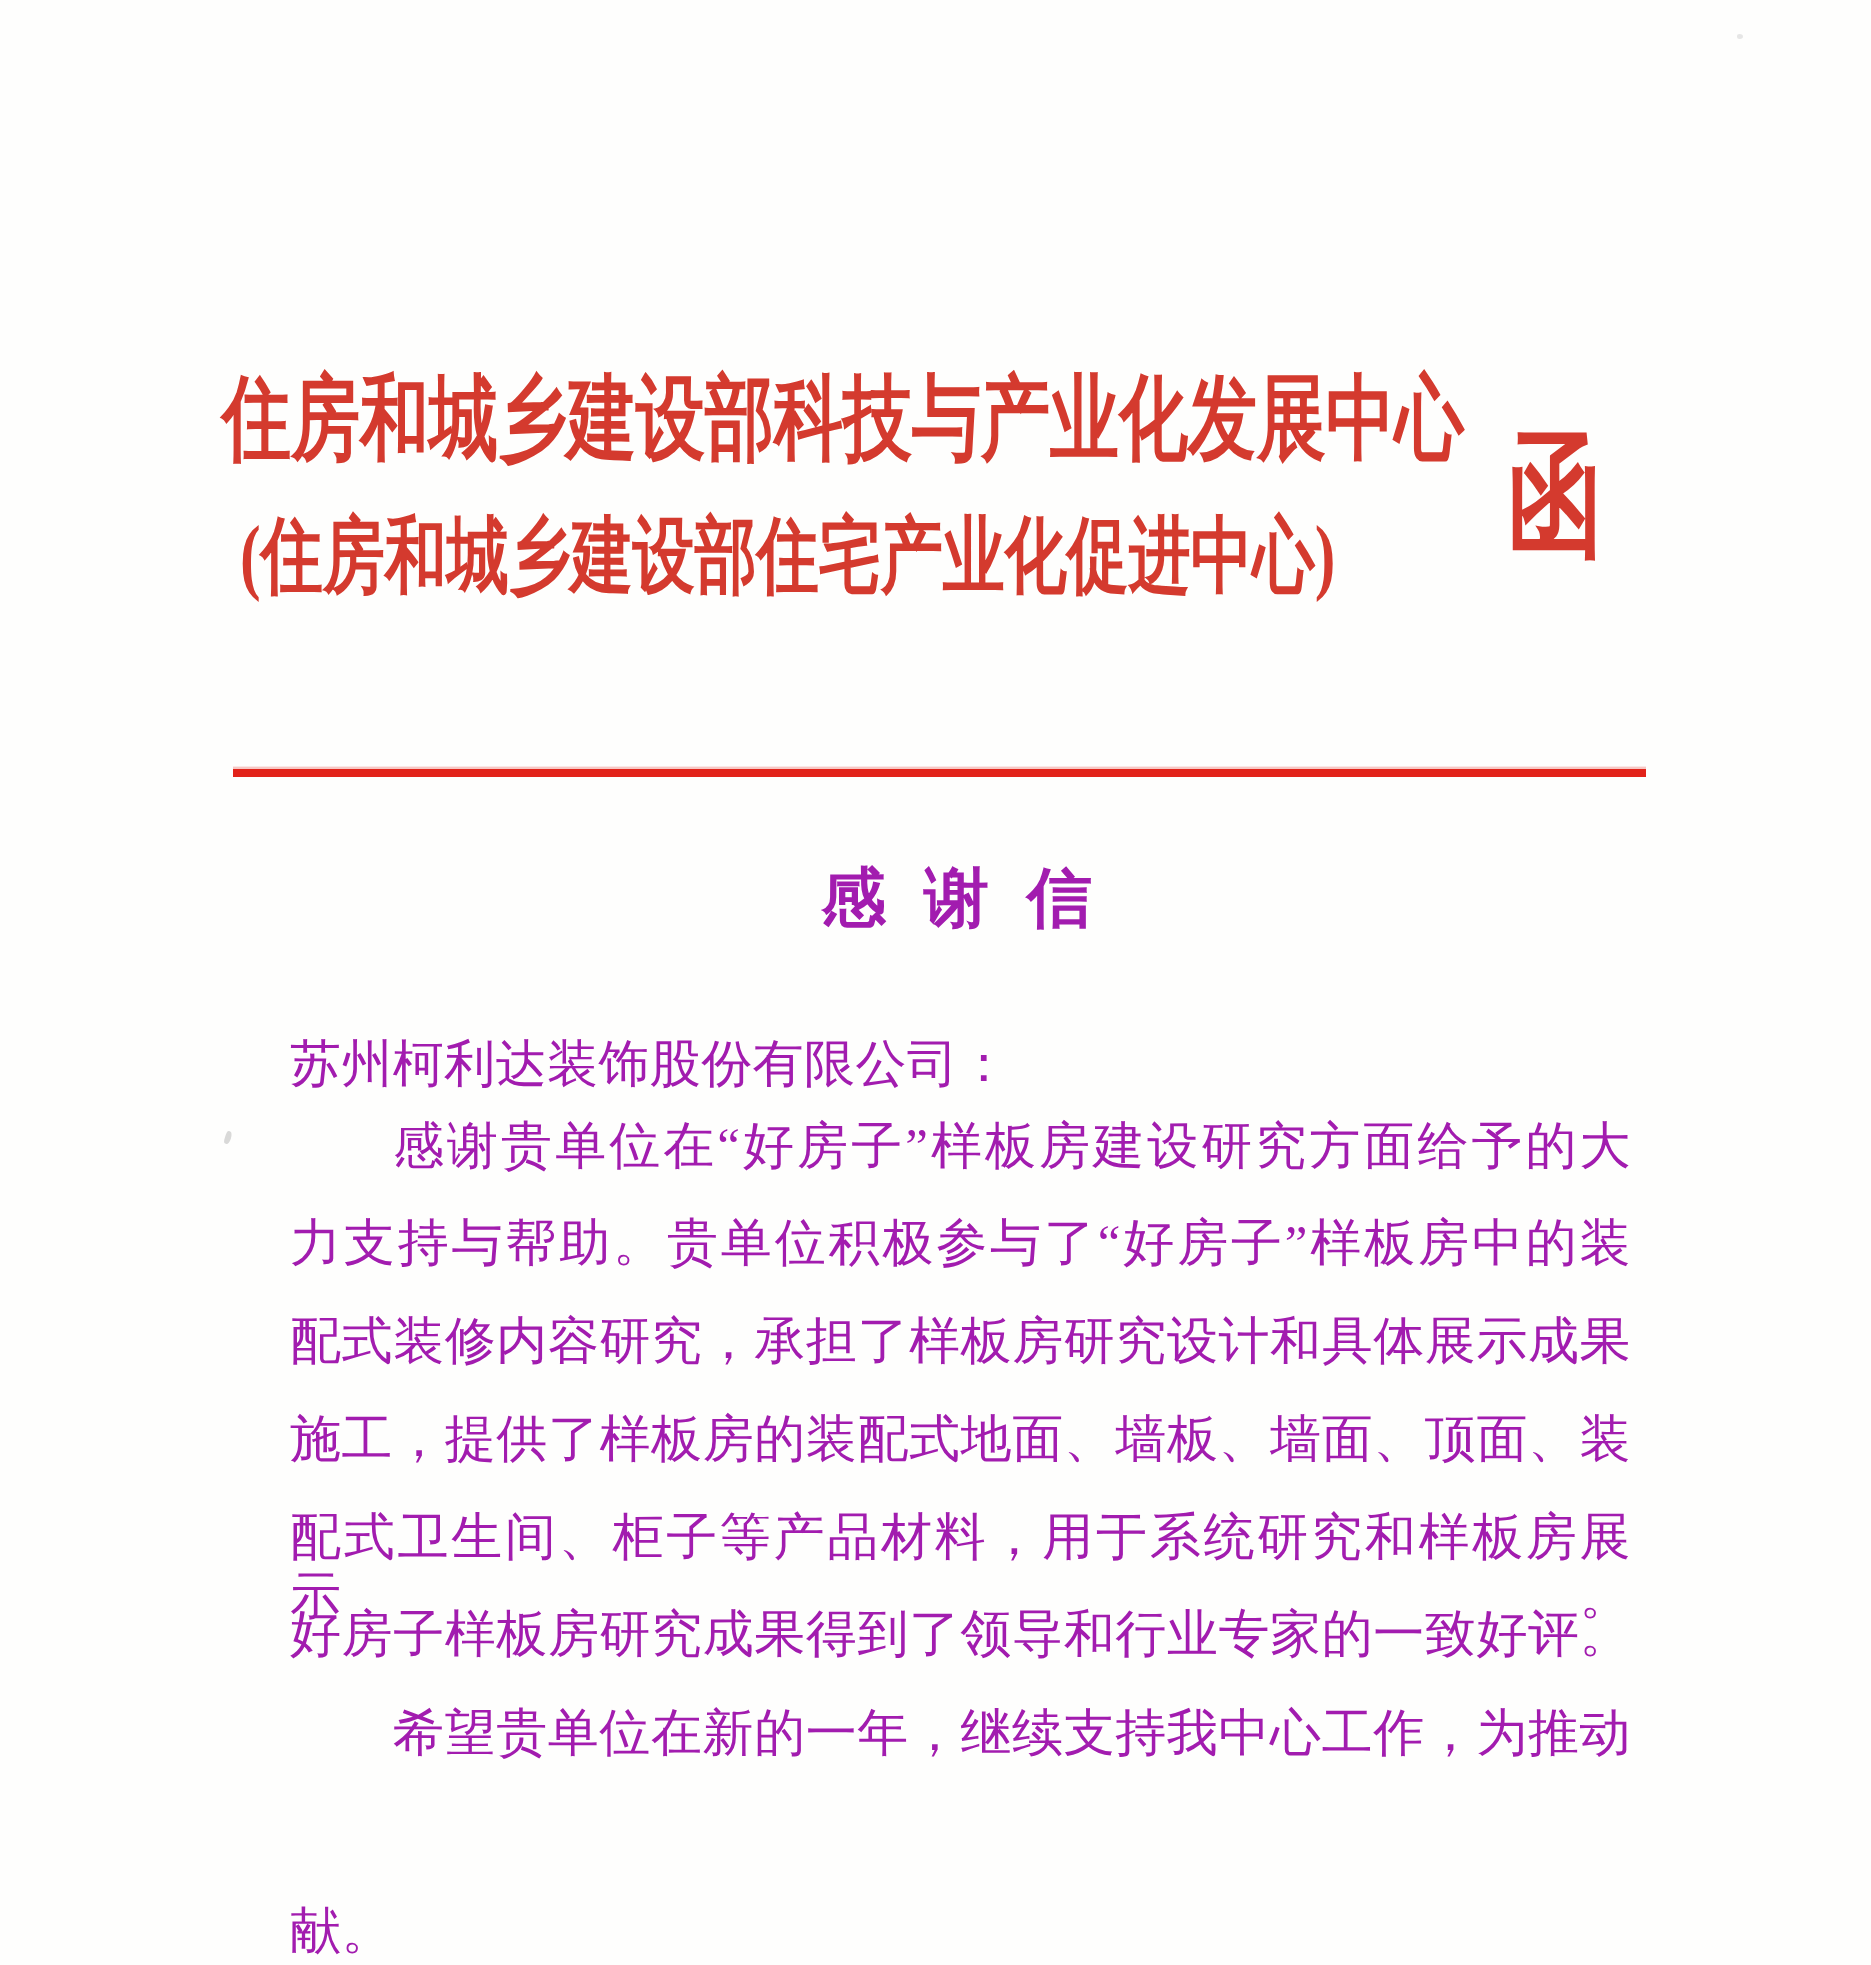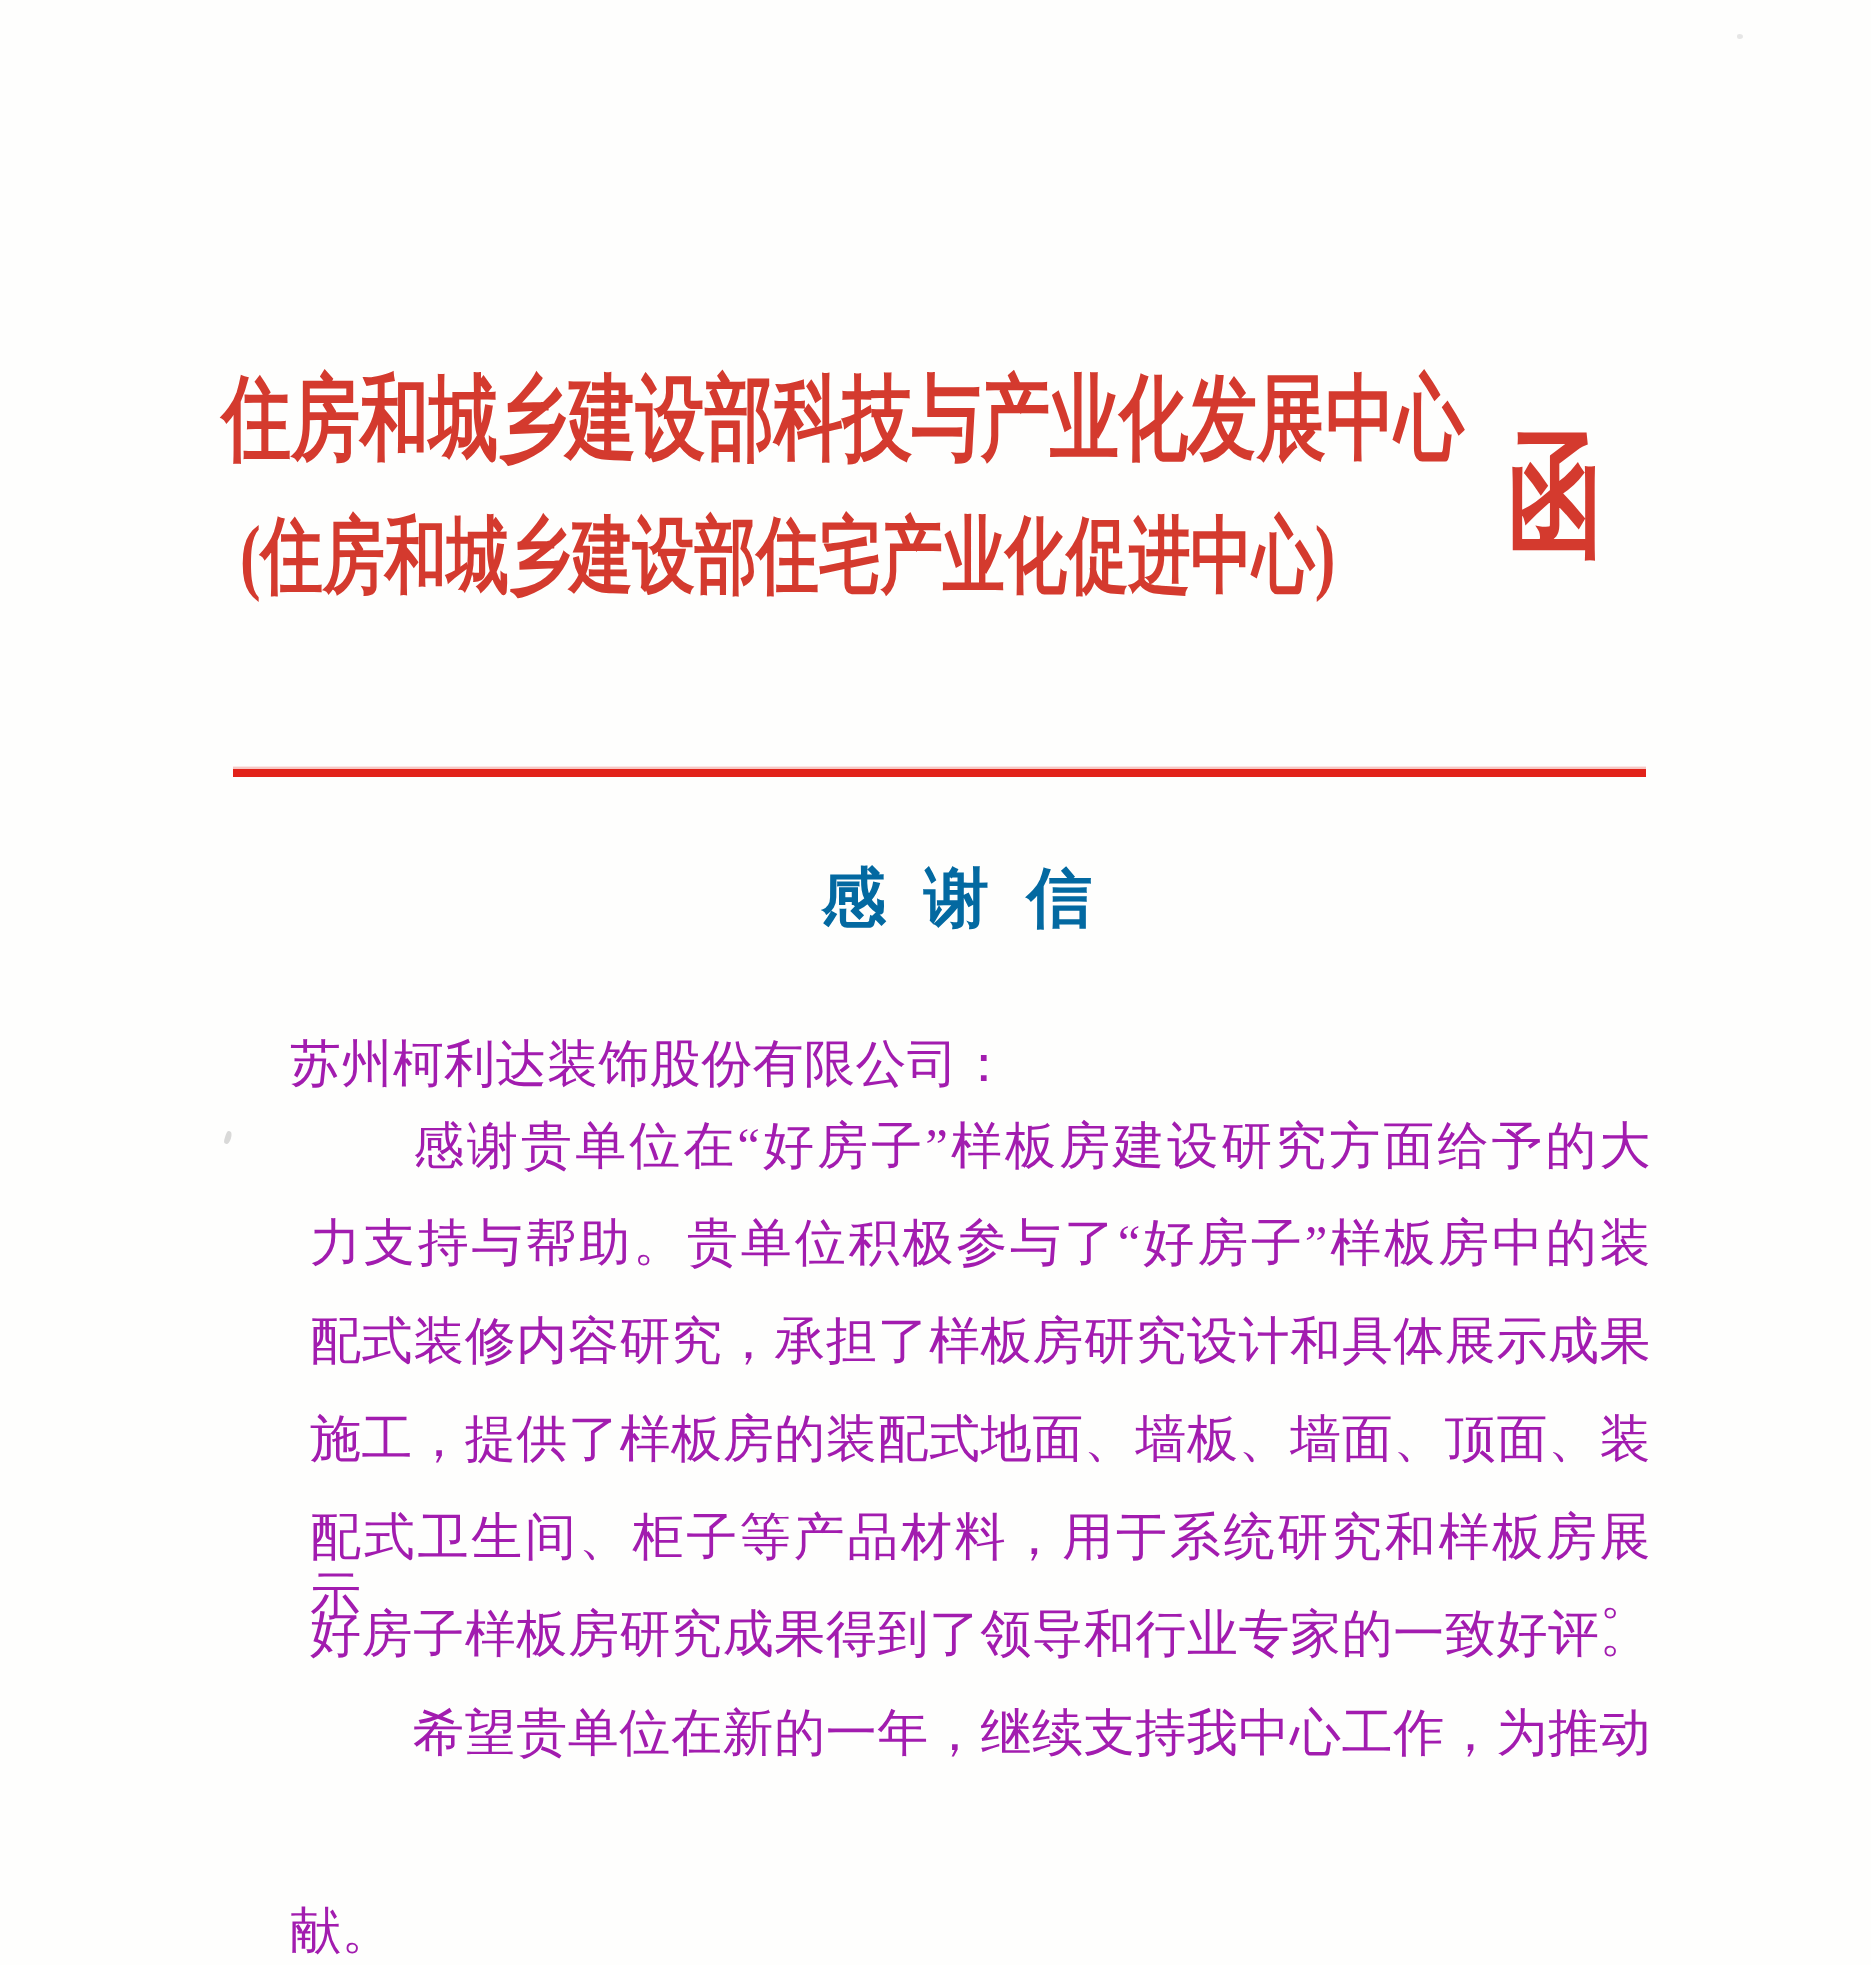--- a/index.html
+++ b/index.html
@@ -47,21 +47,21 @@
     width:1413px;height:7.9px;
     background:#e2231a;
     box-shadow:0 -2.4px 0 rgba(226,35,26,.25);
   }
   
   .letter-title{
     position:absolute;
     left:821px;top:866px;
     font-size:65px;
     font-weight:900;
-    color:#0369a1;
+    color:#a21caf;
     letter-spacing:38px;
     line-height:1;
     white-space:nowrap;
   }
   
   .bl{
     position:absolute;
     left:290px;
     width:1341px;
     height:59px;
@@ -70,21 +70,20 @@
     color:#a21caf;
     letter-spacing:0.4px;
     white-space:nowrap;
     box-sizing:border-box;
   }
   .bl.just{
     white-space:normal;
     text-align:justify;
     text-align-last:justify;
     text-justify:inter-character;
-    margin-left:20px;
   }
   .bl.indent{ padding-left:103px; }
   
   .speck{
     position:absolute;
     background:#b9b9b9;
     opacity:.55;
     border-radius:40% 60% 55% 45%;
   }
   .speck-1{ left:225px;top:1131px;width:5.5px;height:13.4px;transform:rotate(18deg); }

